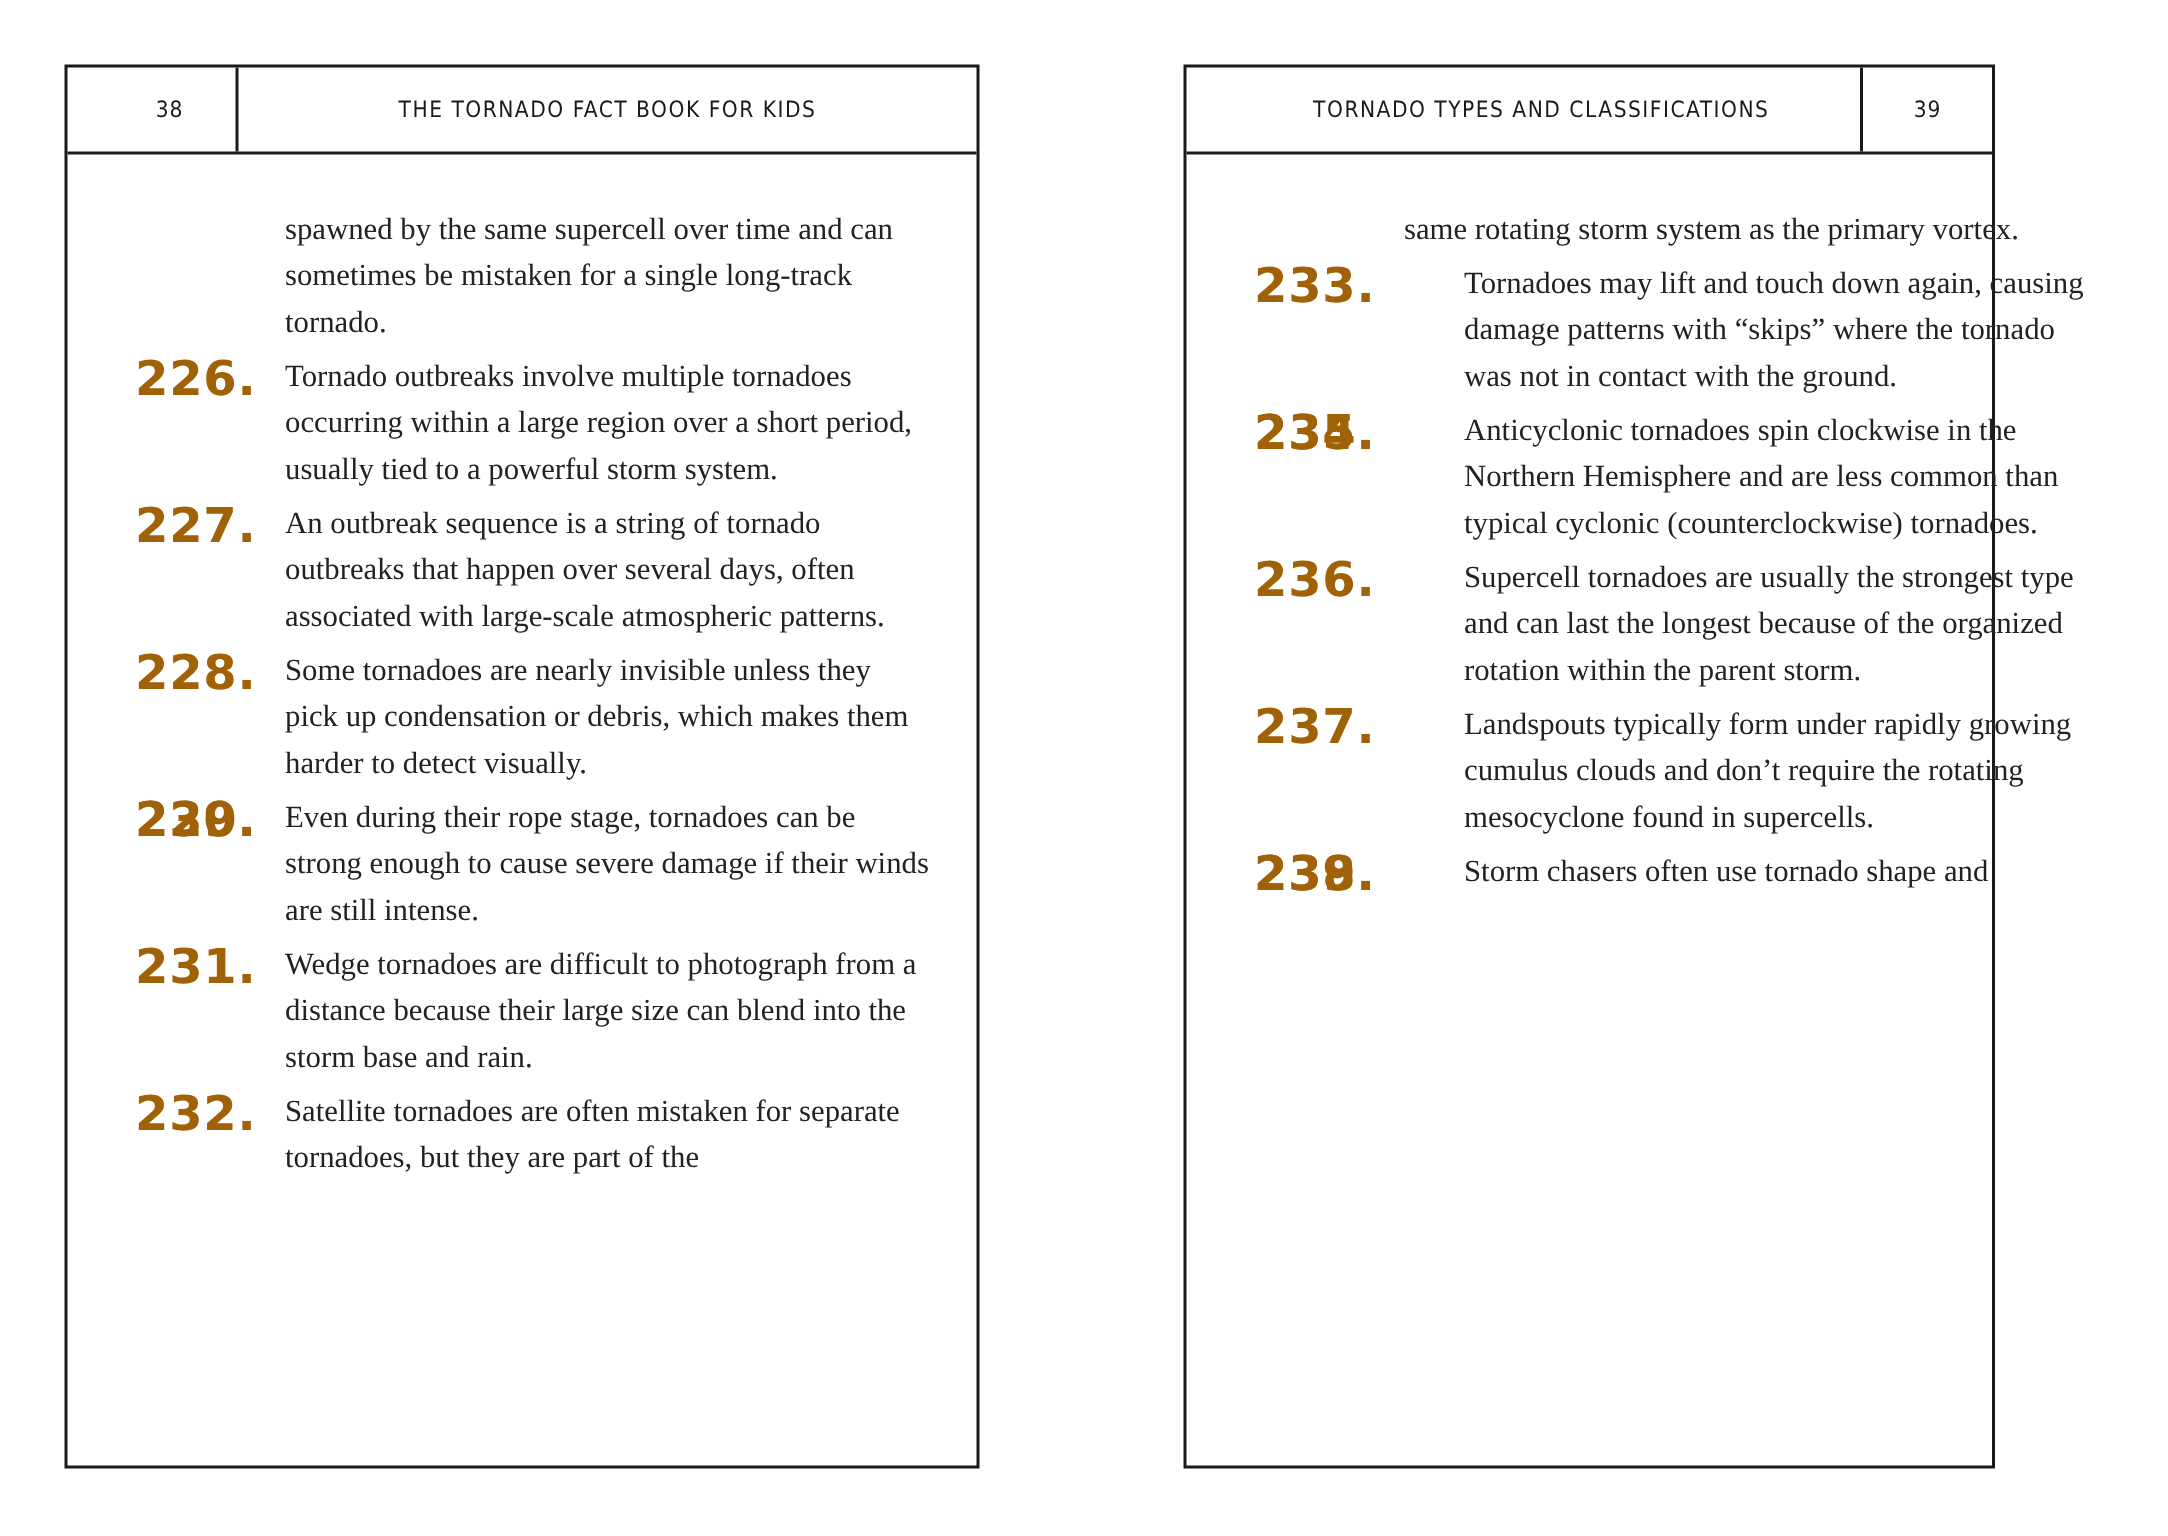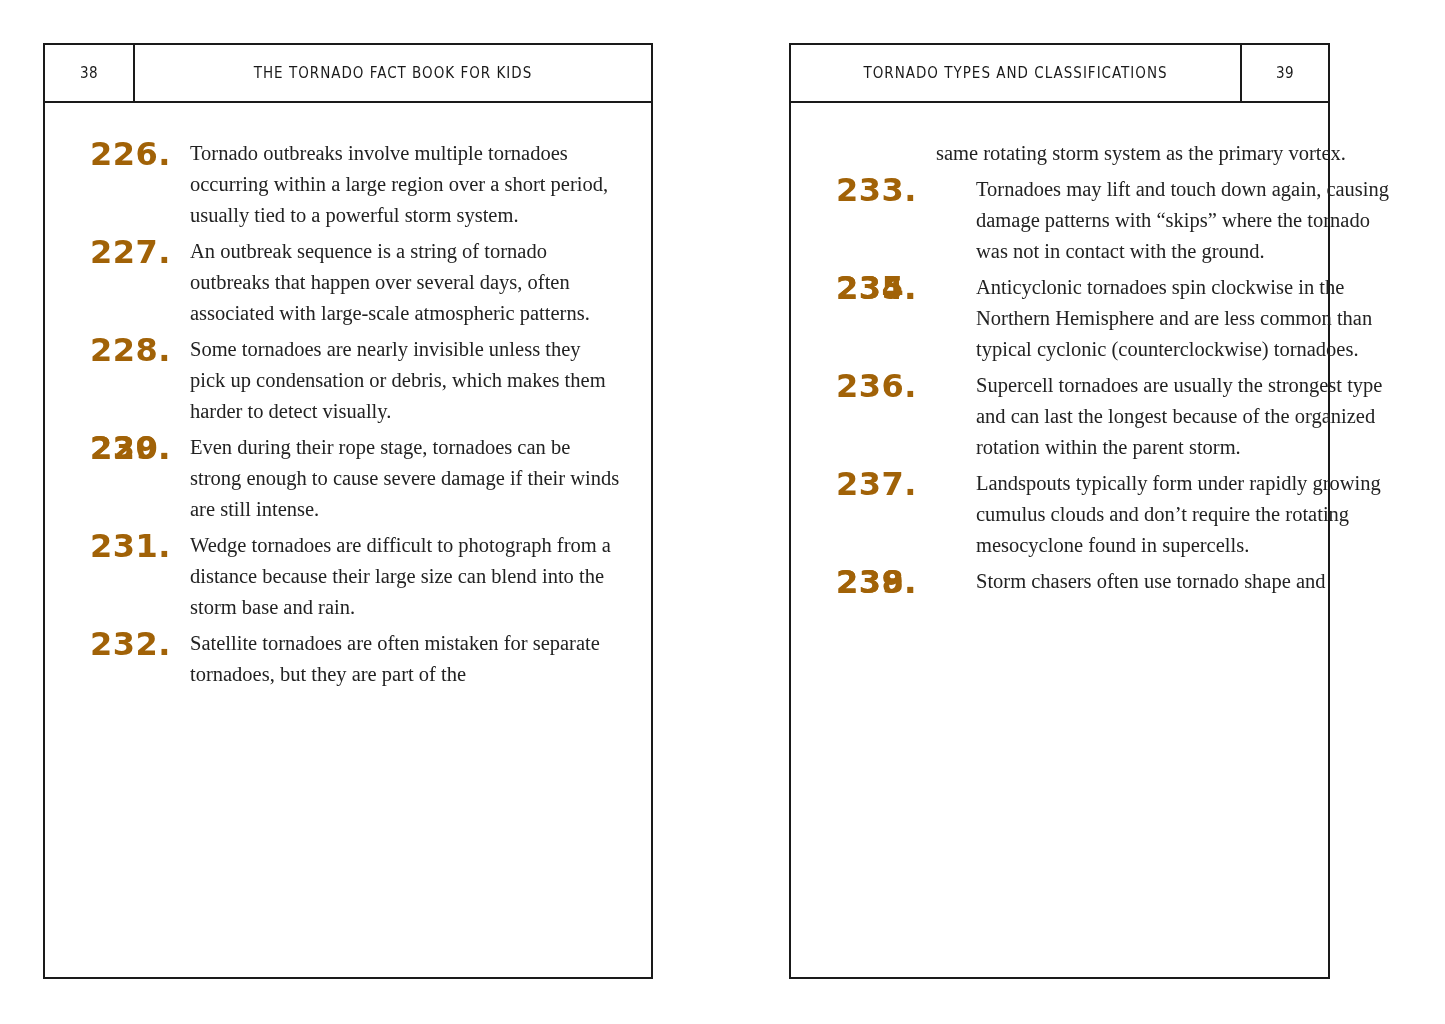--- a/index.html
+++ b/index.html
@@ -28,20 +28,21 @@
     .page.right { left: 789px; width: 541px; }
 
     .header {
       position: absolute;
       left: 0; top: 0; right: 0;
       height: 58px;
       border-bottom: 2px solid #1a1a1a;
       box-sizing: border-box;
       display: flex;
       align-items: stretch;
+      padding-left: 24px;
     }
     .header .pnum {
       width: 88px;
       display: flex;
       align-items: center;
       justify-content: center;
       font-family: "DejaVu Sans Condensed", "DejaVu Sans", sans-serif;
       font-stretch: condensed;
       font-size: 15px;
       letter-spacing: 0.5px;
@@ -102,20 +103,23 @@
   </style>
 </head>
 <body>
 
 <div class="page left">
   <div class="header">
     <div class="pnum">38</div>
     <div class="title">THE TORNADO FACT BOOK FOR KIDS</div>
   </div>
   <div class="body">
+    <div class="continuation">
+      <div class="text">spawned by the same supercell over time and can sometimes be mistaken for a single long-track tornado.</div>
+    </div>
     <div class="entry">
       <span class="num">226.</span>
       <div class="text">Tornado outbreaks involve multiple tornadoes occurring within a large region over a short period, usually tied to a powerful storm system.</div>
     </div>
     <div class="entry">
       <span class="num">227.</span>
       <div class="text">An outbreak sequence is a string of tornado outbreaks that happen over several days, often associated with large-scale atmospheric patterns.</div>
     </div>
     <div class="entry">
       <span class="num">228.</span>

